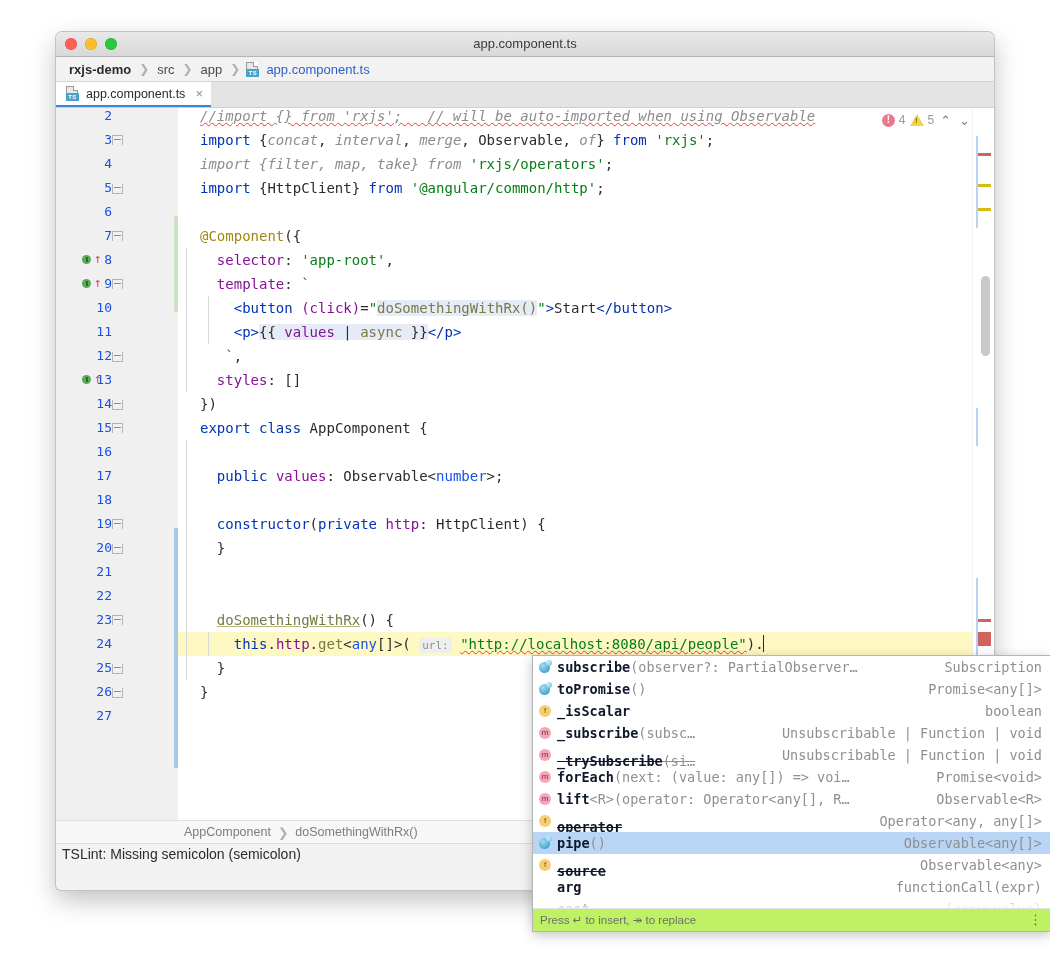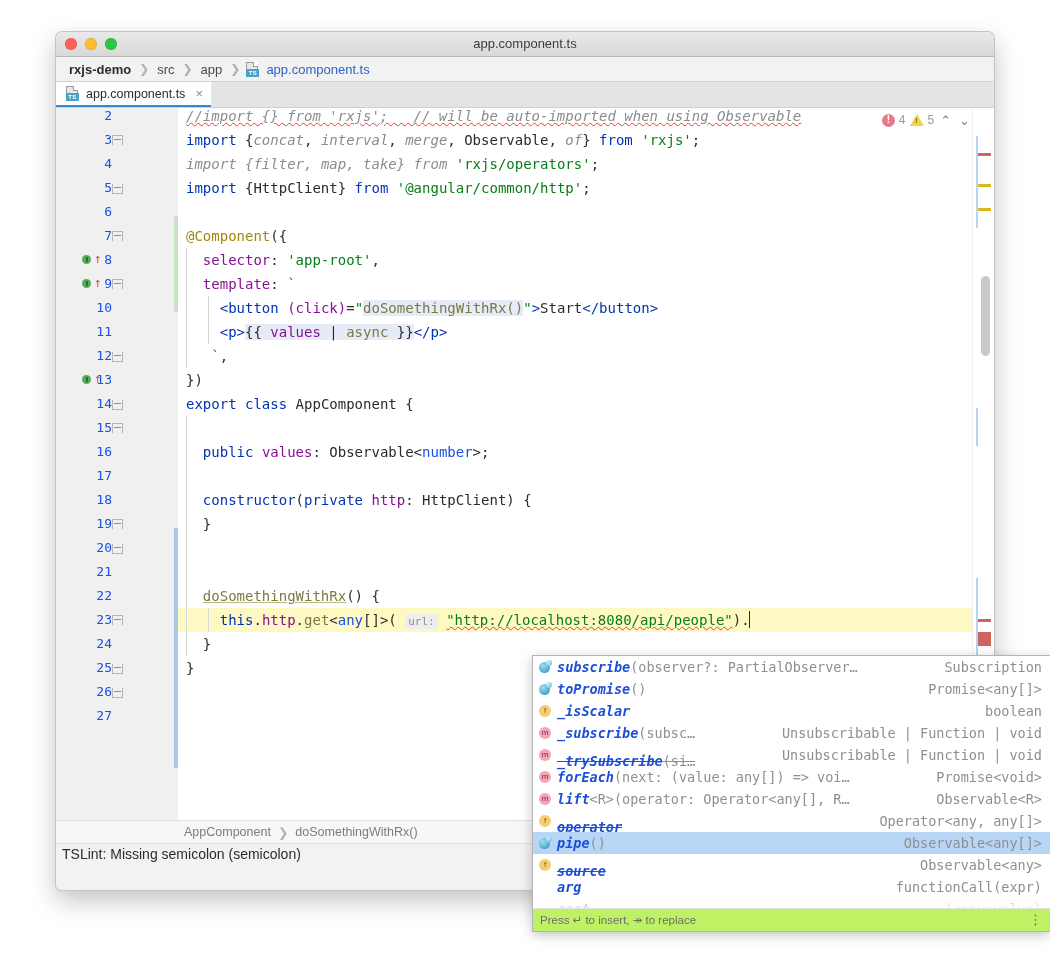--- a/index.html
+++ b/index.html
@@ -145,21 +145,21 @@
   .changebar.green { background: #c9e3c2; }
   .changebar.blue  { background: #a8c8e8; }
 
   
   #code {
     position: absolute; left: 122px; top: 0; right: 0; height: 712px;
     font-family: "DejaVu Sans Mono", monospace; font-size: 14px;
   }
   .cline {
     position: relative; height: 24px; line-height: 24px; white-space: pre;
-    padding-left: 8px;
+    padding-left: 22px;
   }
   .cline.cursorline { background: #fef9c3; }
   
   .iguide { position: absolute; top: 0; width: 1px; height: 24px; background: #d8d8d8; }
 
   
   .kw   { color: #0033b3; }
   .txt  { color: #2b2b2b; }
   .str  { color: #067d17; }
   .com  { color: #8c8c8c; font-style: italic; }
@@ -243,21 +243,21 @@
     width: 6px; height: 6px; border-radius: 50%;
     background: radial-gradient(circle at 35% 32%, #cdeefb 0%, #77c6e2 80%);
   }
   .cicon .mm, .cicon .ff {
     width: 12px; height: 12px; border-radius: 50%;
     font-size: 8px; line-height: 12px; text-align: center; color: #6b4a00;
     font-family: "Liberation Sans", sans-serif;
   }
   .cicon .mm { background: #f4a6b7; color: #7d2438; }
   .cicon .ff { background: #f6cd72; color: #7a5a08; }
-  .cname { color: #1d4ed8; font-weight: bold; font-style: italic; }
+  .cname { color: #0f172a; font-weight: bold; }
   .cargs { color: #8f8f8f; }
   .ctype {
     margin-left: auto; color: #8f8f8f; padding-right: 8px; text-align: center;
     white-space: pre;
   }
   .crow.struck .cname, .crow.struck .cargs { text-decoration: line-through; margin-top: 12px; }
   #popup-foot {
     position: absolute; left: 0; right: 0; bottom: 0; height: 23px;
     background: #bef264; border-top: 1px solid #e2e2e2;
     display: flex; align-items: center; padding-left: 7px;
@@ -461,20 +461,21 @@
           <div class="cline"><span class="kw">import</span><span class="txt"> {</span><span class="ital">concat</span><span class="txt">, </span><span class="ital">interval</span><span class="txt">, </span><span class="ital">merge</span><span class="txt">, </span><span class="txt">Observable</span><span class="txt">, </span><span class="ital">of</span><span class="txt">} </span><span class="kw">from</span><span class="txt"> </span><span class="str">'rxjs'</span><span class="txt">;</span></div>
           <div class="cline"><span class="ital">import</span><span class="ital"> {</span><span class="ital">filter</span><span class="ital">, </span><span class="ital">map</span><span class="ital">, </span><span class="ital">take</span><span class="ital">} </span><span class="ital">from </span><span class="str">'rxjs/operators'</span><span class="txt">;</span></div>
           <div class="cline"><span class="kw">import</span><span class="txt"> {HttpClient} </span><span class="kw">from</span><span class="txt"> </span><span class="str">'@angular/common/http'</span><span class="txt">;</span></div>
           <div class="cline"><span class="txt"></span></div>
           <div class="cline"><span class="anno">@Component</span><span class="txt">({</span></div>
           <div class="cline"><span class="iguide" style="left:8px"></span><span class="txt">  </span><span class="prop">selector</span><span class="txt">: </span><span class="str">'app-root'</span><span class="txt">,</span></div>
           <div class="cline"><span class="iguide" style="left:8px"></span><span class="txt">  </span><span class="prop">template</span><span class="txt">: </span><span class="str">`</span></div>
           <div class="cline"><span class="iguide" style="left:8px"></span><span class="iguide" style="left:30px"></span><span class="txt">    </span><span class="tag">&lt;button</span><span class="txt"> </span><span class="attr">(click)</span><span class="txt">=</span><span class="str">"</span><span class="sel" style="color:#7a7a43">doSomethingWithRx()</span><span class="str">"</span><span class="tag">&gt;</span><span class="html">Start</span><span class="tag">&lt;/button&gt;</span></div>
           <div class="cline"><span class="iguide" style="left:8px"></span><span class="iguide" style="left:30px"></span><span class="txt">    </span><span class="tag">&lt;p&gt;</span><span class="sel"><span class="txt">{{ </span><span class="prop">values</span><span class="txt"> | </span><span class="fn">async</span><span class="txt"> }}</span></span><span class="tag">&lt;/p&gt;</span></div>
           <div class="cline"><span class="iguide" style="left:8px"></span><span class="txt">   </span><span class="str">`</span><span class="txt">,</span></div>
+          <div class="cline"><span class="iguide" style="left:8px"></span><span class="txt">  </span><span class="prop">styles</span><span class="txt">: []</span></div>
           <div class="cline"><span class="txt">})</span></div>
           <div class="cline"><span class="kw">export</span><span class="txt"> </span><span class="kw">class</span><span class="txt"> AppComponent {</span></div>
           <div class="cline"><span class="iguide" style="left:8px"></span><span class="txt"></span></div>
           <div class="cline"><span class="iguide" style="left:8px"></span><span class="txt">  </span><span class="kw">public</span><span class="txt"> </span><span class="prop">values</span><span class="txt">: Observable&lt;</span><span class="num">number</span><span class="txt">&gt;;</span></div>
           <div class="cline"><span class="iguide" style="left:8px"></span><span class="txt"></span></div>
           <div class="cline"><span class="iguide" style="left:8px"></span><span class="txt">  </span><span class="kw">constructor</span><span class="txt">(</span><span class="kw">private</span><span class="txt"> </span><span class="prop">http</span><span class="txt">: HttpClient) {</span></div>
           <div class="cline"><span class="iguide" style="left:8px"></span><span class="txt">  }</span></div>
           <div class="cline"><span class="iguide" style="left:8px"></span><span class="txt"></span></div>
           <div class="cline"><span class="iguide" style="left:8px"></span><span class="txt"></span></div>
           <div class="cline"><span class="iguide" style="left:8px"></span><span class="txt">  </span><span class="fn-decl err-underline">doSomethingWithRx</span><span class="txt">() {</span></div>

